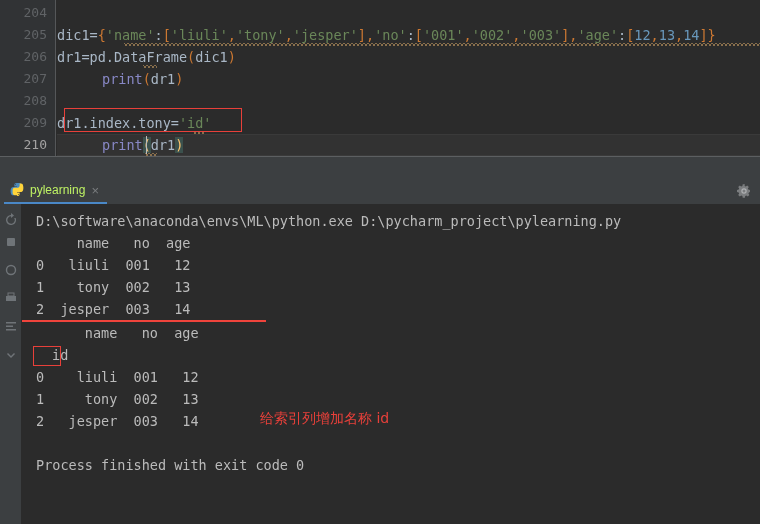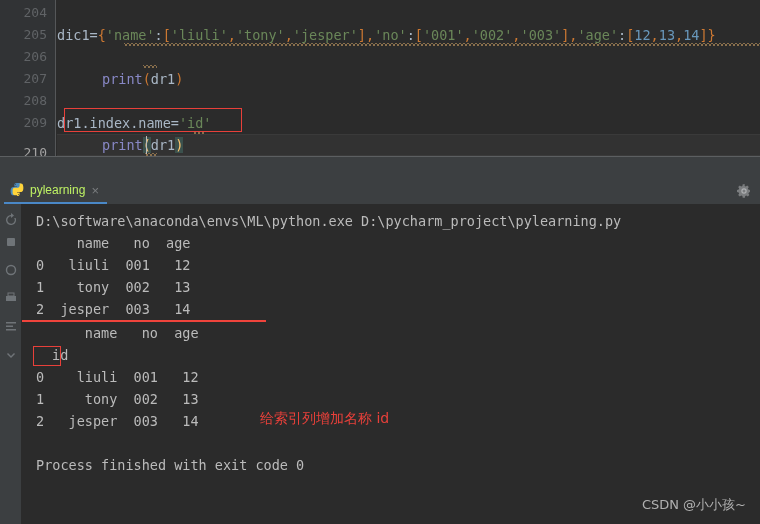--- a/index.html
+++ b/index.html
@@ -227,39 +227,40 @@
 
 <div class="editor">
 
   <div class="gutter">
     <div class="gutter-num" style="top:2px;">204</div>
     <div class="gutter-num" style="top:24px;">205</div>
     <div class="gutter-num" style="top:46px;padding-left:32px;">206</div>
     <div class="gutter-num" style="top:68px;">207</div>
     <div class="gutter-num" style="top:90px;">208</div>
     <div class="gutter-num" style="top:112px;">209</div>
-    <div class="gutter-num current" style="top:134px;margin-top:8px;">210</div>
+    <div class="gutter-num current" style="top:134px;">210</div>
   </div>
 
   <div class="code-area">
 
     <div class="line-highlight" style="top:134px;"></div>
 
     <div class="code-line" style="top:2px;"><span></span></div>
 
     <div class="code-line" style="top:24px;"><span class="tok-ident">dic1</span><span class="tok-op">=</span><span class="tok-brace-y">{</span><span class="tok-str">'name'</span><span class="tok-op">:</span><span class="tok-brace-y">[</span><span class="tok-str">'liuli'</span><span class="tok-brace-y">,</span><span class="tok-str">'tony'</span><span class="tok-brace-y">,</span><span class="tok-str">'jesper'</span><span class="tok-brace-y">]</span><span class="tok-brace-y">,</span><span class="tok-str">'no'</span><span class="tok-op">:</span><span class="tok-brace-y">[</span><span class="tok-str">'001'</span><span class="tok-brace-y">,</span><span class="tok-str">'002'</span><span class="tok-brace-y">,</span><span class="tok-str">'003'</span><span class="tok-brace-y">]</span><span class="tok-brace-y">,</span><span class="tok-str">'age'</span><span class="tok-op">:</span><span class="tok-brace-y">[</span><span class="tok-num">12</span><span class="tok-brace-y">,</span><span class="tok-num">13</span><span class="tok-brace-y">,</span><span class="tok-num">14</span><span class="tok-brace-y">]</span><span class="tok-brace-y">}</span></div>
     <div class="squiggle" style="left:67px; top:43px; width:636px;"></div>
 
+    <div class="code-line" style="top:46px;"><span class="tok-ident">dr1</span><span class="tok-op">=</span><span class="tok-ident">pd</span><span class="tok-op">.</span><span class="tok-plain">DataFrame</span><span class="tok-brace-y">(</span><span class="tok-ident">dic1</span><span class="tok-brace-y">)</span></div>
     <div class="squiggle" style="left:86px; top:65px; width:14px;"></div>
 
     <div class="code-line" style="top:68px;"><span class="tok-fn">print</span><span class="tok-brace-y">(</span><span class="tok-ident">dr1</span><span class="tok-brace-y">)</span></div>
 
     <div class="code-line" style="top:90px;"><span></span></div>
 
-    <div class="code-line" style="top:112px;"><span class="tok-ident">dr1</span><span class="tok-op">.</span><span class="tok-plain">index</span><span class="tok-op">.</span><span class="tok-plain">name</span><span class="tok-op">=</span><span class="tok-str">'id'</span></div>
+    <div class="code-line" style="top:112px;"><span class="tok-ident">dr1</span><span class="tok-op">.</span><span class="tok-plain">index</span><span class="tok-op">.</span><span class="tok-plain">tony</span><span class="tok-op">=</span><span class="tok-str">'id'</span></div>
     <div class="squiggle" style="left:136px; top:131px; width:12px;"></div>
 
     <div class="code-line" style="top:134px;"><span class="tok-fn">print</span><span class="bracket-hl">(</span><span class="tok-ident">dr1</span><span class="bracket-hl">)</span></div>
     <div class="squiggle" style="left:88px; top:153px; width:12px;"></div>
     <div class="caret" style="left:89px; top:136px; height:18px;"></div>
 
   </div>
 
   <div class="redbox" style="left:64px; top:108px; width:178px; height:24px;"></div>
 </div>
@@ -340,16 +341,15 @@
       <div class="cline" style="top:140px;margin-left:16px;">id</div>
       <div class="redbox" style="left:11px; top:142px; width:28px; height:20px;"></div>
       <div class="cline" style="top:162px;">0    liuli  001   12</div>
       <div class="cline" style="top:184px;">1     tony  002   13</div>
       <div class="cline" style="top:206px;">2   jesper  003   14</div>
 
       <div class="annot" style="left: 238px; top: 206px;">给索引列增加名称 id</div>
 
       <div class="cline" style="top:250px;">Process finished with exit code 0</div>
 
-      <div class="watermark" style="right:14px; top:292px;">CSDN @小小孩~</div>
     </div>
   </div>
 </div>
 
 </body></html>

